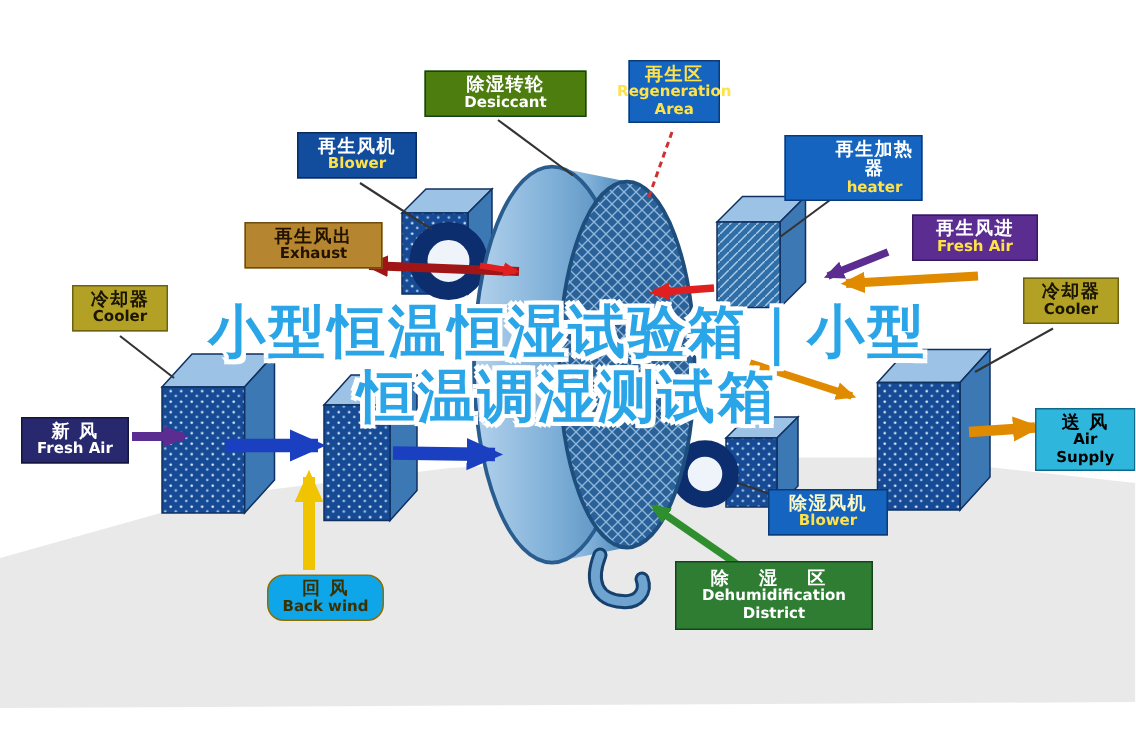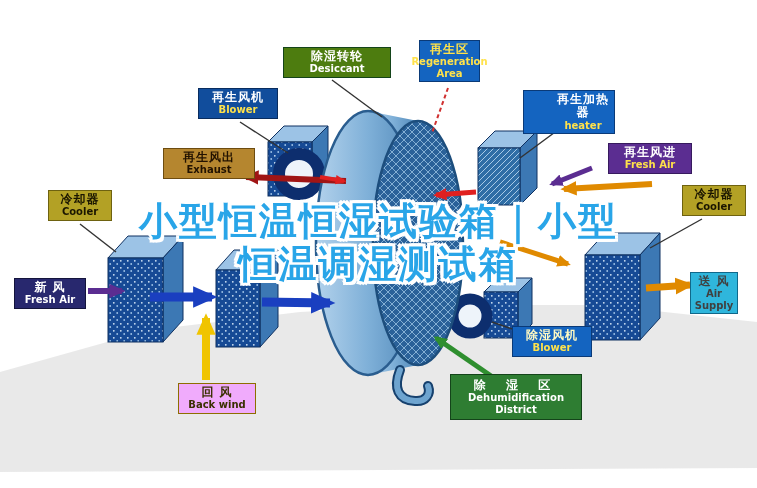--- a/index.html
+++ b/index.html
@@ -20,22 +20,22 @@
   .lbl-regen-blower{left:198px;top:88px;width:80px;background:#114d9c;border-color:#092c5e;}
   .lbl-regen-blower .zh{color:#fff;} .lbl-regen-blower .en{color:#ffe24a;}
   .lbl-regen-heater{left:523px;top:90px;width:92px;background:#1464c0;border-color:#0a3a78;padding-left:32px;}
   .lbl-regen-heater .zh{color:#fff;} .lbl-regen-heater .en{color:#ffe24a;}
   .lbl-exhaust{left:163px;top:148px;width:92px;background:#b5862f;color:#221200;border-color:#6d4c10;}
   .lbl-regen-fresh{left:592px;top:143px;width:84px;background:#5b2d91;border-color:#371a5e;margin-left:16px;}
   .lbl-regen-fresh .zh{color:#fff;} .lbl-regen-fresh .en{color:#ffe24a;}
   .lbl-cooler-left{left:48px;top:190px;width:64px;background:#b3a125;color:#1a1500;border-color:#6e6210;}
   .lbl-cooler-right{left:682px;top:185px;width:64px;background:#b3a125;color:#1a1500;border-color:#6e6210;}
   .lbl-fresh-air{left:14px;top:278px;width:72px;background:#28286e;color:#fff;border-color:#14143c;}
-  .lbl-air-supply{left:690px;top:272px;width:48px;background:#2fb6dc;color:#404040;border-color:#10688a;}
-  .lbl-back-wind{left:178px;top:383px;width:78px;background:#f0abfc;color:#3a3000;border-color:#8d6e00;}
+  .lbl-air-supply{left:690px;top:272px;width:67px;background:#2fb6dc;color:#000000;border-color:#10688a;}
+  .lbl-back-wind{left:178px;top:383px;width:78px;background:#0ea5e9;color:#3a3000;border-color:#8d6e00;border-radius:11px;}
   .lbl-dehumid-blower{left:512px;top:326px;width:80px;background:#1464c0;border-color:#0a3a78;}
   .lbl-dehumid-blower .zh{color:#fef9c3;} .lbl-dehumid-blower .en{color:#ffe24a;}
   .lbl-dehumid-district{left:450px;top:374px;width:132px;background:#2e7d32;color:#fff;border-color:#14441a;padding:4px;}
   .lbl-dehumid-district .zh{letter-spacing:8px;}
 
   
   .watermark{position:absolute;left:0;right:0;top:200px;z-index:50;text-align:center;
      font-weight:bold;color:#29a5e8;font-size:38px;line-height:1.12;letter-spacing:2px;
      text-shadow:-3px -3px 0 #fff,3px -3px 0 #fff,-3px 3px 0 #fff,3px 3px 0 #fff,
                  0 -3px 0 #fff,0 3px 0 #fff,-3px 0 0 #fff,3px 0 0 #fff;}

